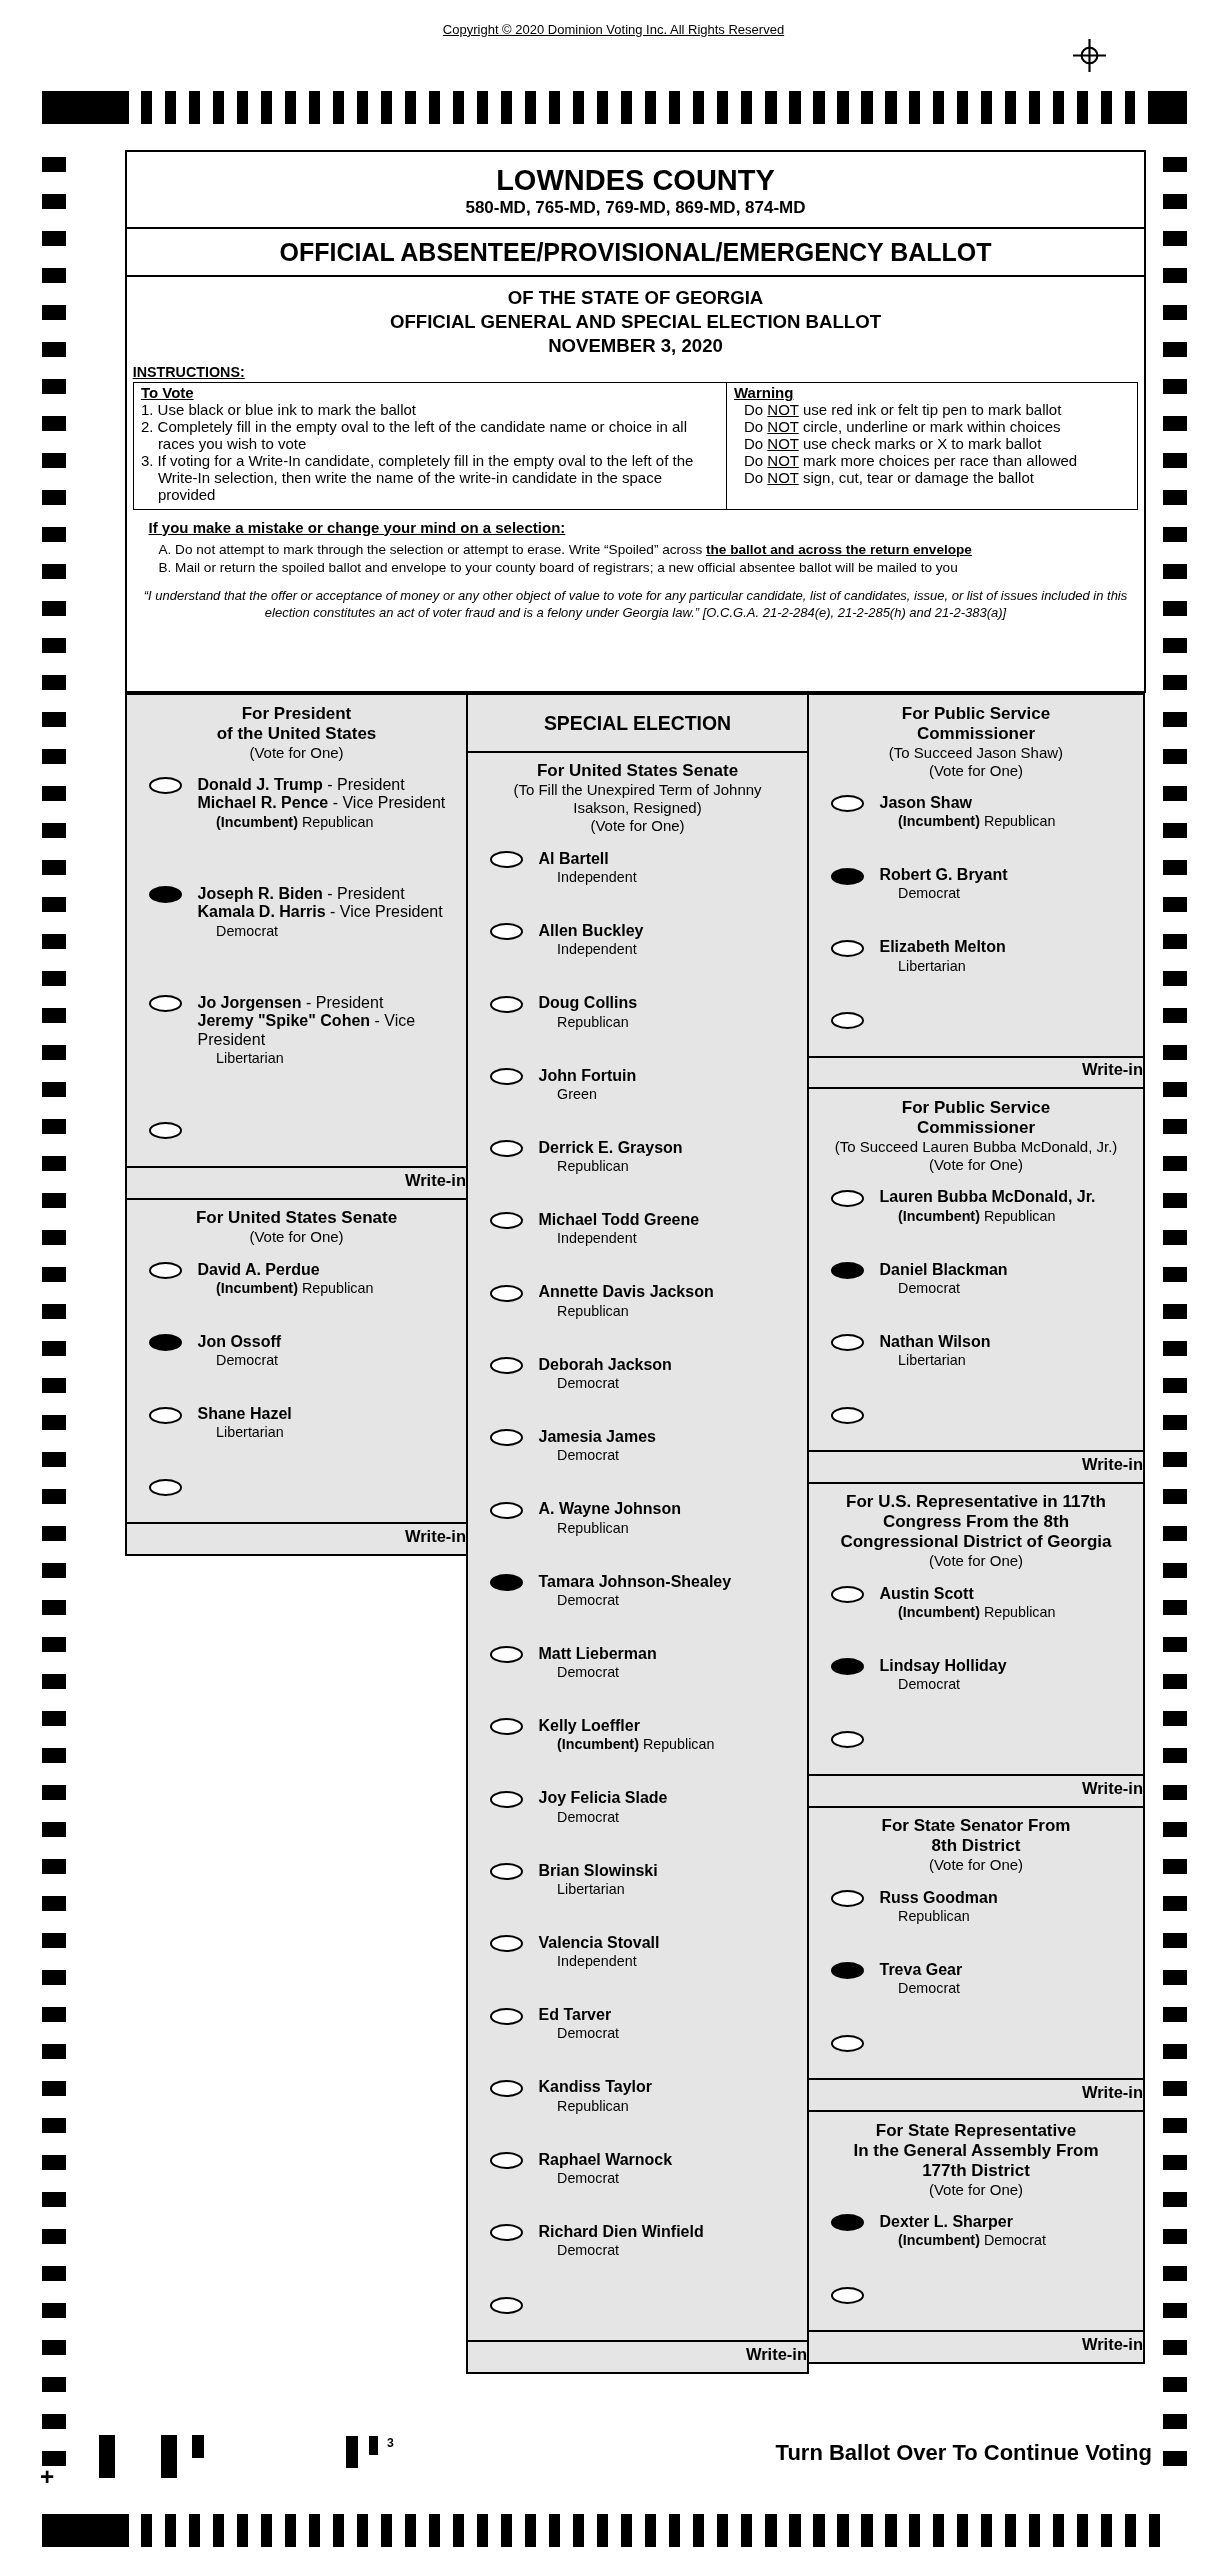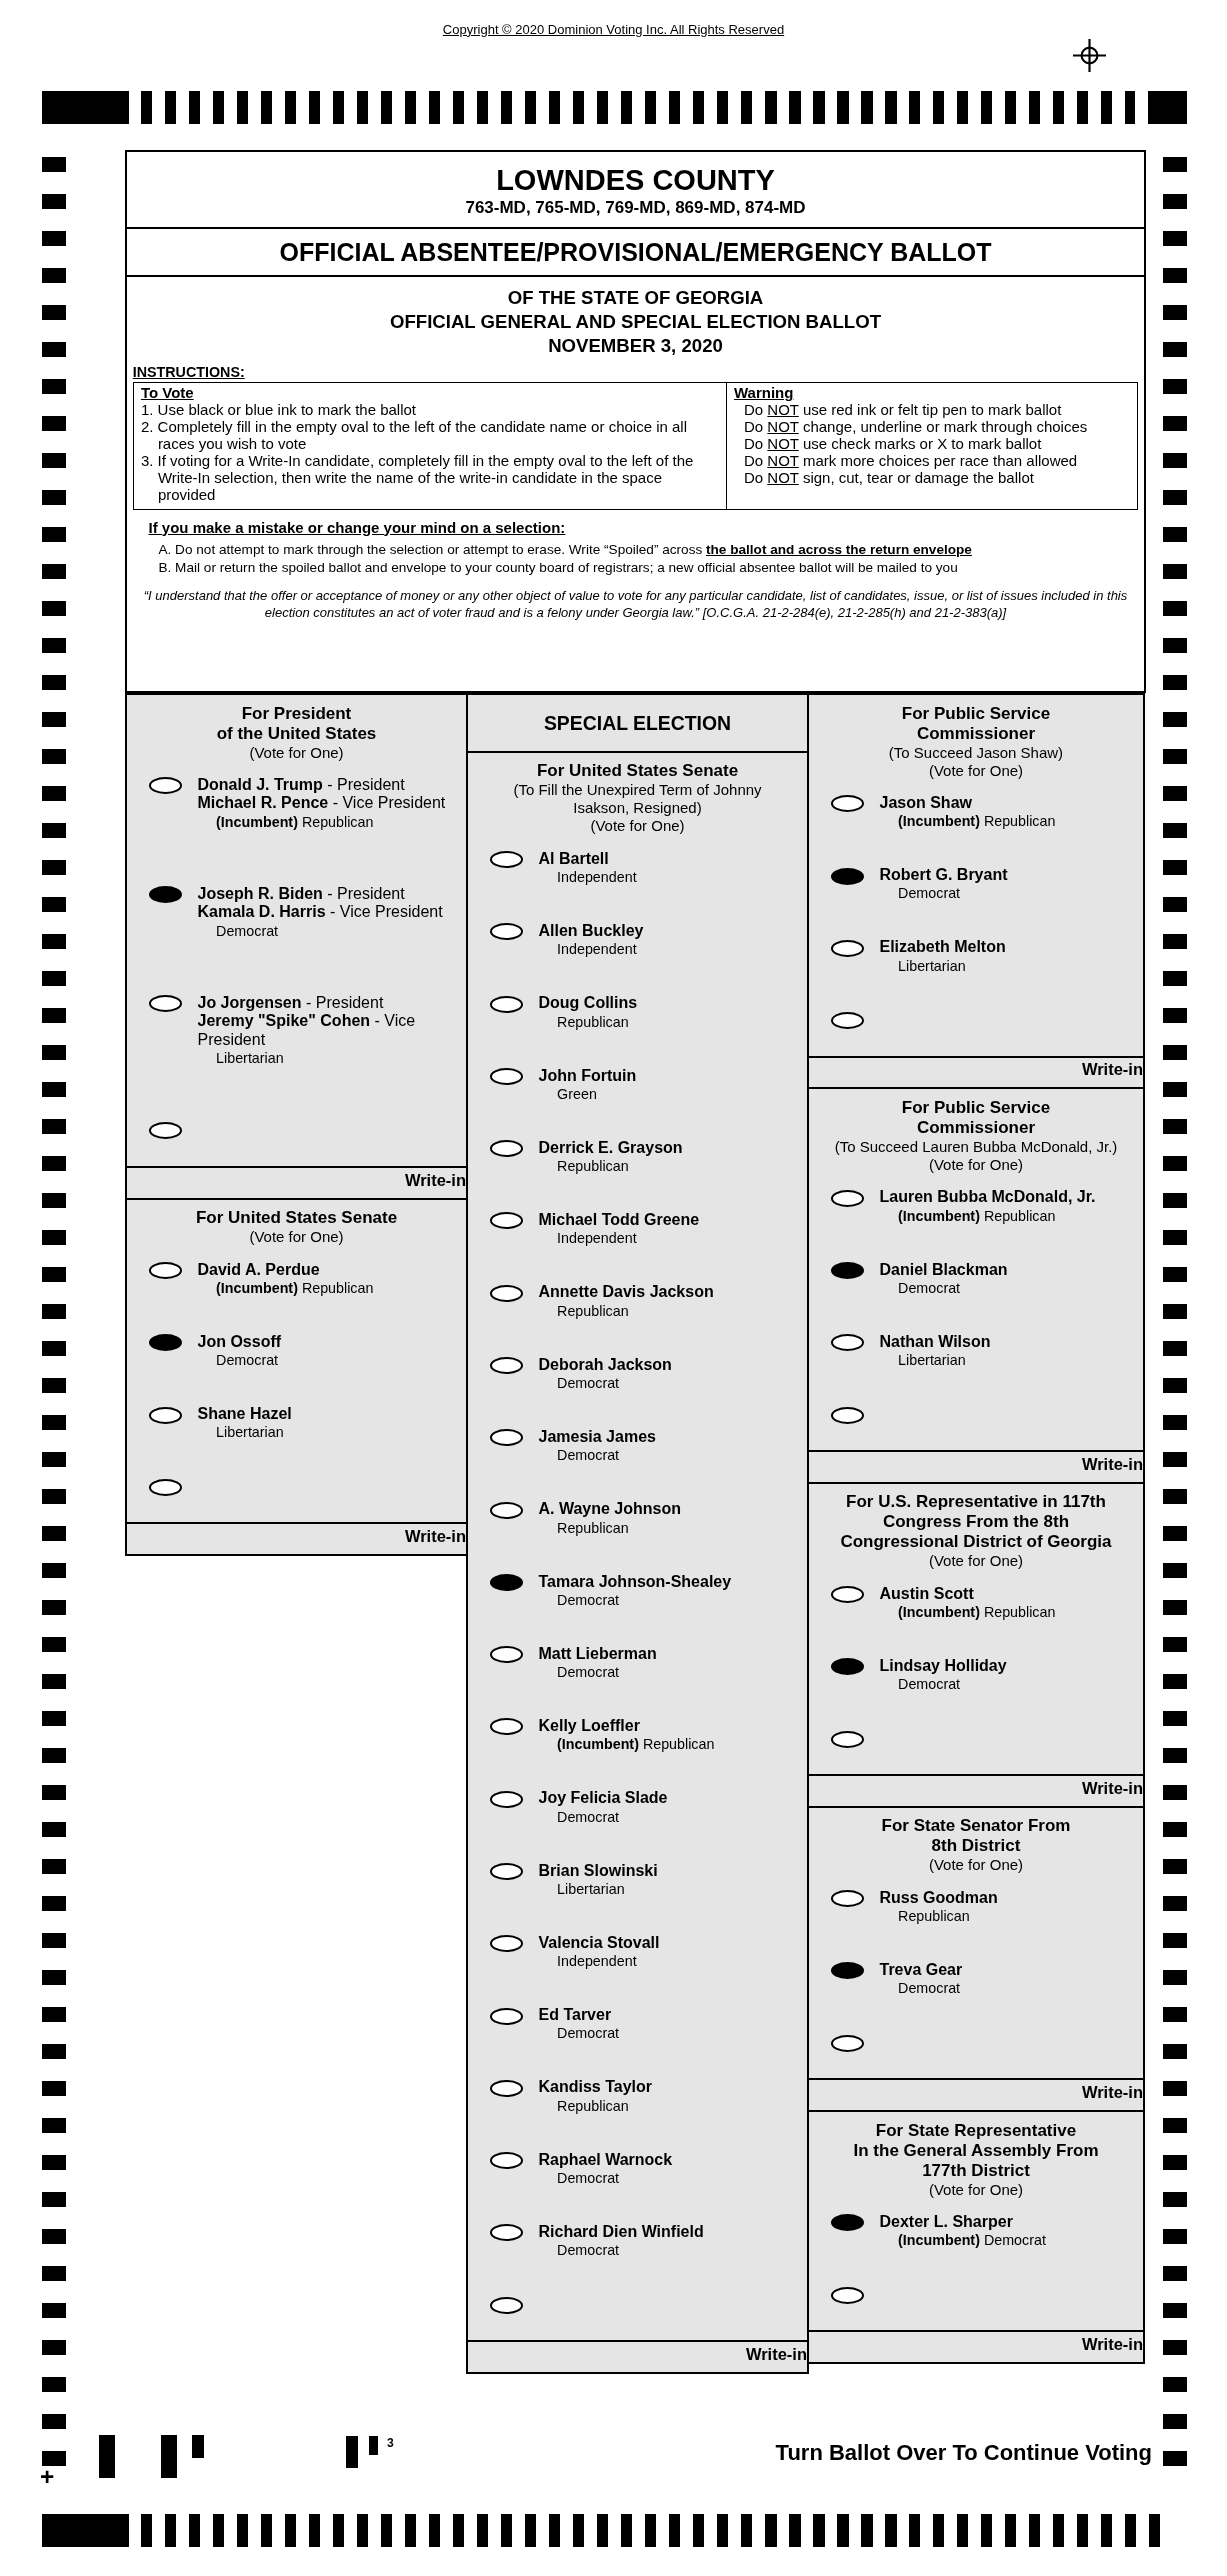--- a/index.html
+++ b/index.html
@@ -94,21 +94,21 @@
 <div class="tm tm-top"></div>
 <div class="tm tm-top-end"></div>
 <div class="tm tm-left"></div>
 <div class="tm tm-right"></div>
 <div class="tm tm-bottom-cap"></div>
 <div class="tm tm-bottom"></div>
 
 <div class="content">
   <div class="county-box">
     <div class="county-name">LOWNDES COUNTY</div>
-    <div class="county-districts">763-MD, 765-MD, 769-MD, 869-MD, 874-MD</div>
+    <div class="county-districts">580-MD, 765-MD, 769-MD, 869-MD, 874-MD</div>
   </div>
   <div class="type-box">OFFICIAL ABSENTEE/PROVISIONAL/EMERGENCY BALLOT</div>
   <div class="election-title">
     <div>OF THE STATE OF GEORGIA</div>
     <div>OFFICIAL GENERAL AND SPECIAL ELECTION BALLOT</div>
     <div>NOVEMBER 3, 2020</div>
   </div>
   <div class="instructions-label">INSTRUCTIONS:</div>
   <div class="instr-box">
     <div class="instr-left">
@@ -116,21 +116,21 @@
       <div>
           <div class="tv-item">1. Use black or blue ink to mark the ballot</div>
           <div class="tv-item">2. Completely fill in the empty oval to the left of the candidate name or choice in all races you wish to vote</div>
           <div class="tv-item">3. If voting for a Write-In candidate, completely fill in the empty oval to the left of the Write-In selection, then write the name of the write-in candidate in the space provided</div>
         </div>
     </div>
     <div class="instr-right">
       <div class="instr-title">Warning</div>
       <div>
           <div class="warn-item"><span>Do </span><span class="u">NOT</span><span> use red ink or felt tip pen to mark ballot</span></div>
-          <div class="warn-item"><span>Do </span><span class="u">NOT</span><span> change, underline or mark through choices</span></div>
+          <div class="warn-item"><span>Do </span><span class="u">NOT</span><span> circle, underline or mark within choices</span></div>
           <div class="warn-item"><span>Do </span><span class="u">NOT</span><span> use check marks or X to mark ballot</span></div>
           <div class="warn-item"><span>Do </span><span class="u">NOT</span><span> mark more choices per race than allowed</span></div>
           <div class="warn-item"><span>Do </span><span class="u">NOT</span><span> sign, cut, tear or damage the ballot</span></div>
         </div>
     </div>
   </div>
   <div class="mistake">
     <div class="mistake-title">If you make a mistake or change your mind on a selection:</div>
     <div>
         <div class="mk-item"><span>A. Do not attempt to mark through the selection or attempt to erase.  Write “Spoiled” across </span><span class="b u">the ballot and across the return envelope</span></div>

